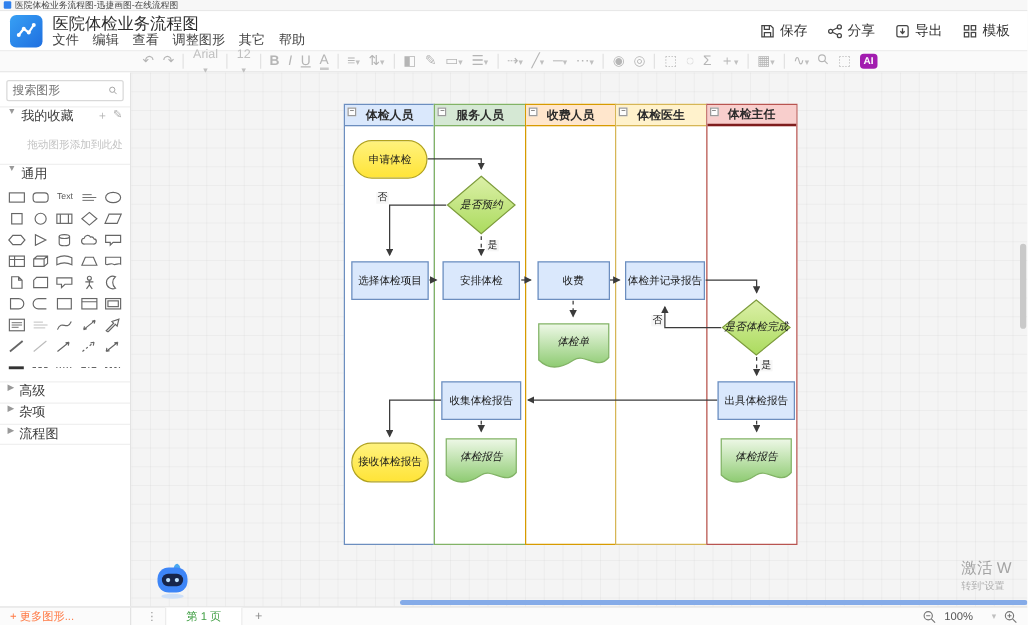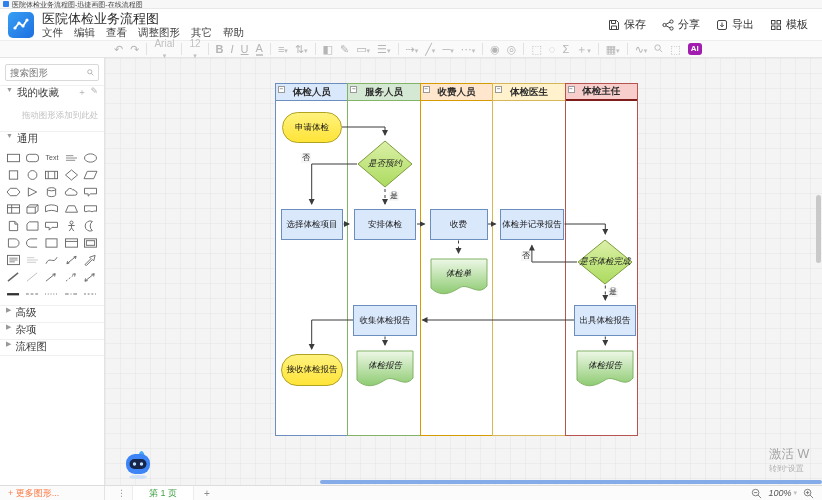--- a/index.html
+++ b/index.html
@@ -55,21 +55,21 @@
   .watermark .w1 { font-size:12.5px; }
   .watermark .w2 { font-size:8px; color:#9c9c9c; }
   .mascot { position:absolute; left:17px; top:389px; width:32px; height:33px; z-index:5; }
   .footer { height:15px; border-top:1px solid #ddd; background:#fbfbfb; display:flex; align-items:center; font-size:9px; color:#666; }
   .f-left { width:105px; padding-left:8px; color:#ff7a45; font-size:9px; border-right:1px solid #e3e3e3; align-self:stretch; display:flex; align-items:center; }
   .f-tabs { display:flex; align-items:center; gap:2px; padding-left:8px; }
   .kebab { color:#9a9a9a; font-size:9px; letter-spacing:0; padding:0 4px; }
   .ptab { background:#fff; border-left:1px solid #ececec; border-right:1px solid #ececec; color:#43a047; padding:1px 16px; font-size:9px; }
   .addtab { color:#8a8a8a; padding:0 8px; font-size:10px; }
   .f-right { margin-left:auto; display:flex; align-items:center; gap:6px; padding-right:8px; color:#555; }
-  .zoomtxt { font-size:9px; color:#555; display:flex; gap:2px; align-items:center;font-style:italic; }
+  .zoomtxt { font-size:9px; color:#555; display:flex; gap:15px; align-items:center; }
 </style>
 </head>
 <body>
 
 <div class="titlebar">
   <div class="fav"></div>
   <div class="ttl">医院体检业务流程图-迅捷画图-在线流程图</div>
 </div>
 
 <div class="apphdr">

